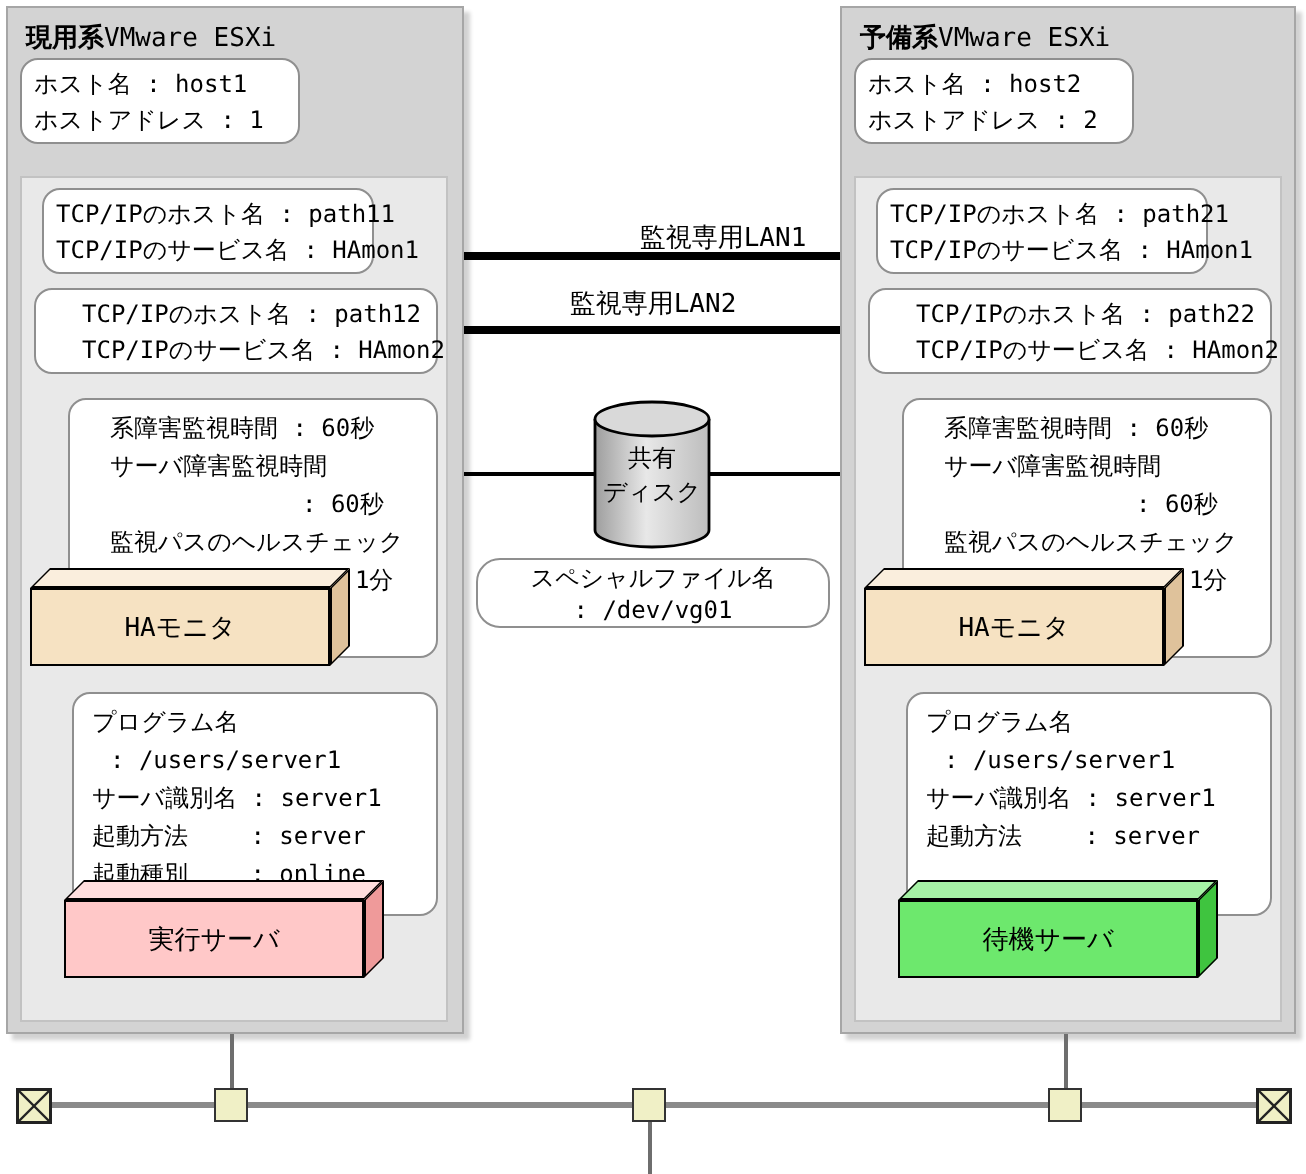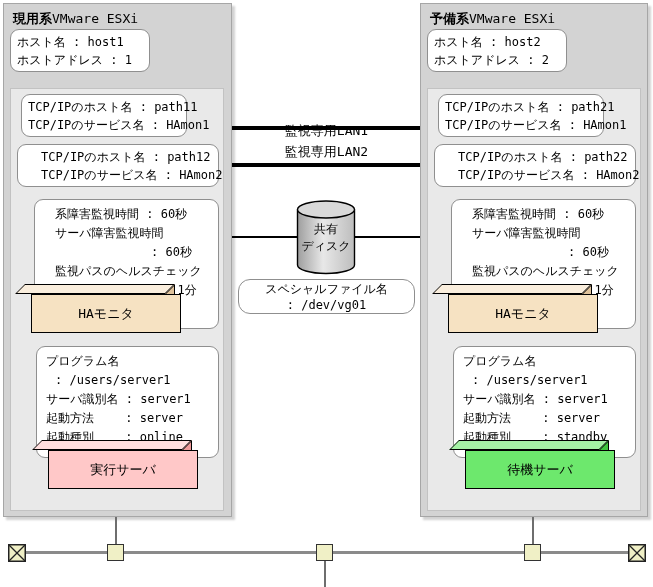--- a/index.html
+++ b/index.html
@@ -25,39 +25,39 @@
   .tcp1{left:17px;top:90px;width:166px;height:43px;padding:3px 0 0 6px;line-height:18px;}
   .tcp2{left:13px;top:140px;width:202px;height:43px;padding:3px 0 0 23px;line-height:18px;}
   .mon-box{left:30px;top:195px;width:185px;height:130px;padding:5px 0 0 20px;line-height:19px;}
   .prog-box{left:32px;top:342px;width:183px;height:112px;padding:5px 16px 0 9px;line-height:19px;}
   .ind-a{padding-left:96px;}
   .ind-b{padding-left:108px;}
   .ind-c{padding-left:9px;}
   
   .box3d{position:absolute;width:150px;height:39px;}
   .b3-front{position:absolute;left:0;top:0;width:100%;height:100%;border:1.5px solid #000;
-    box-sizing:border-box;display:flex;align-items:center;justify-content:center;font-size:13px;margin-left:16px;}
+    box-sizing:border-box;display:flex;align-items:center;justify-content:center;font-size:13px;}
   .b3-top{position:absolute;left:0;top:-10px;width:100%;height:10px;border:1.5px solid #000;
     box-sizing:border-box;transform:skewX(-45deg);transform-origin:0 100%;}
   .b3-side{position:absolute;right:-10px;top:0;width:10px;height:100%;border:1.5px solid #000;
     box-sizing:border-box;transform:skewY(-45deg);transform-origin:0 0;}
   .hamon{left:11px;top:290px;}
   .hamon .b3-front{background:#f6e2c2;}
   .hamon .b3-top{background:#faeedd;}
   .hamon .b3-side{background:#dfc29b;}
   .server3d{left:28px;top:446px;}
   .exec .b3-front{background:#ffc8c8;}
   .exec .b3-top{background:#ffdede;}
   .exec .b3-side{background:#ef9a9a;}
   .stby .b3-front{background:#6de86d;font-family:Liberation Serif, serif;}
   .stby .b3-top{background:#a5f2a5;}
   .stby .b3-side{background:#3fc43f;}
   
   .lan-label{position:absolute;left:233px;width:187px;text-align:center;font-size:13px;}
-  #lan1-label{top:122px;}
+  #lan1-label{top:110px;padding-left:35px;}
   #lan2-label{top:143px;}
   .lan-line{position:absolute;left:232px;width:188px;height:4px;background:#000;}
   #lan1-line{top:126px;}
   #lan2-line{top:163px;}
   #disk-line{position:absolute;left:232px;top:236px;width:188px;height:2px;background:#000;}
   #cylinder{position:absolute;left:296px;top:199px;}
   #disk-label{position:absolute;left:296px;top:221px;width:60px;text-align:center;
     font-size:12px;line-height:17px;white-space:pre-line;}
   #special-box{left:238px;top:279px;width:177px;height:35px;border-radius:12px;
     text-align:center;padding-top:1px;line-height:16px;}
@@ -147,21 +147,20 @@
     <div class="box3d hamon">
       <div class="b3-top"></div>
       <div class="b3-side"></div>
       <div class="b3-front">HAモニタ</div>
     </div>
     <div class="round-box prog-box">
       <div>プログラム名</div>
       <div class="ind-c">: /users/server1</div>
       <div>サーバ識別名 : server1</div>
       <div>起動方法　　 : server</div>
-      <div>起動種別　　 : standby</div>
     </div>
     <div class="box3d server3d stby">
       <div class="b3-top"></div>
       <div class="b3-side"></div>
       <div class="b3-front">待機サーバ</div>
     </div>
   </div>
 
   <div class="lan-label" id="lan1-label">監視専用LAN1</div>
   <div class="lan-line" id="lan1-line"></div>

